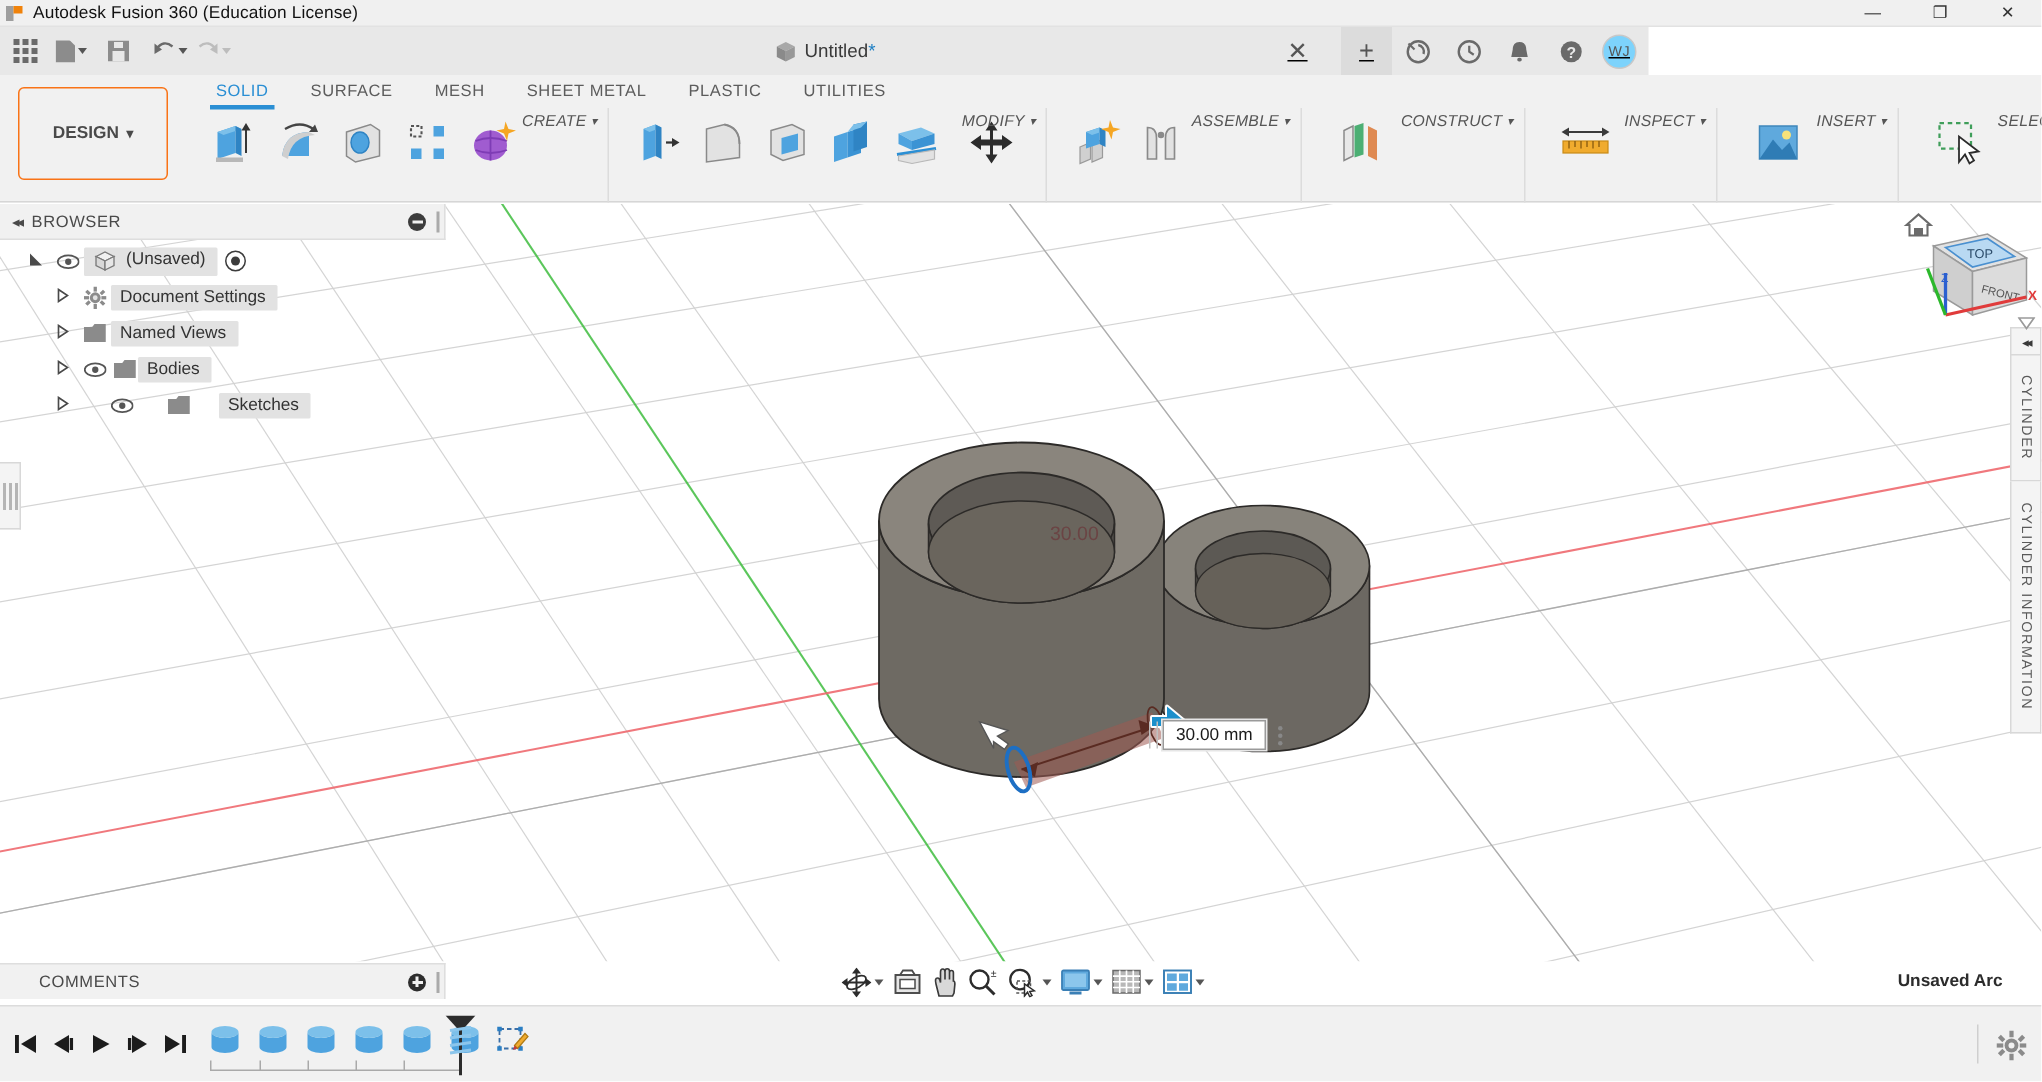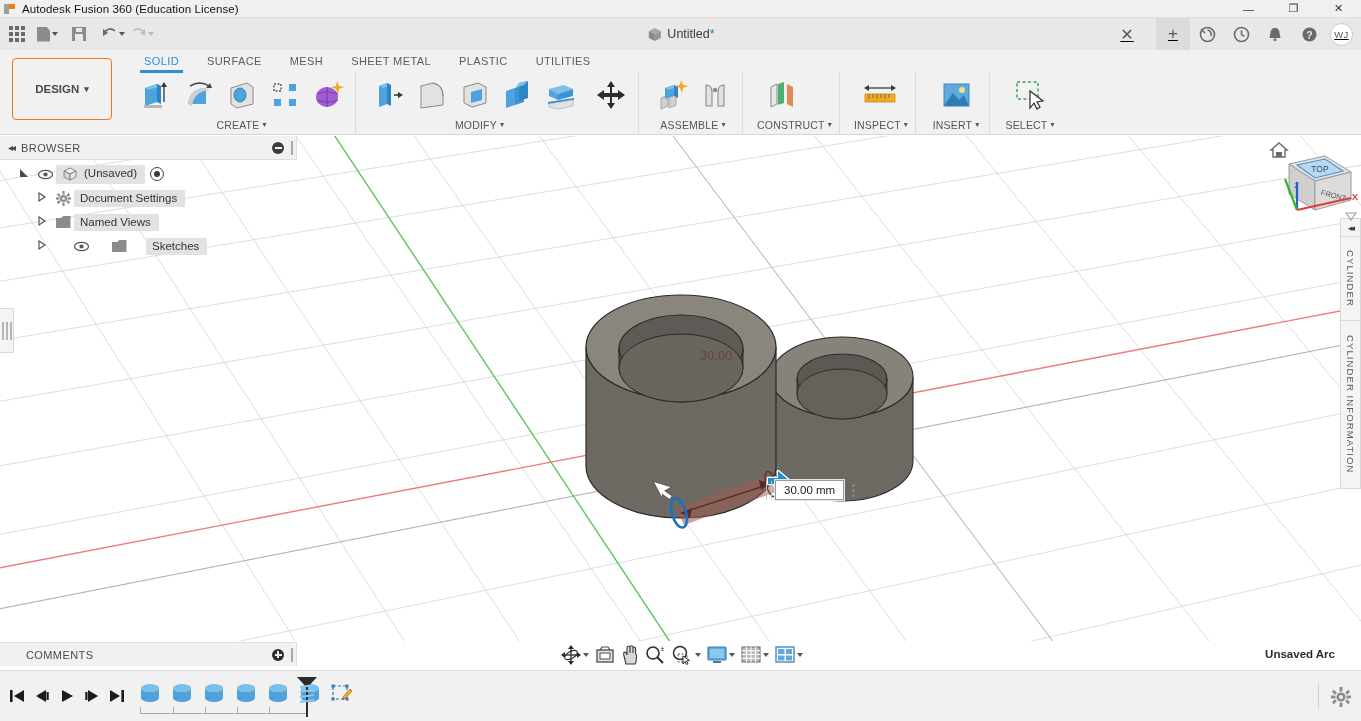--- a/index.html
+++ b/index.html
@@ -30,21 +30,21 @@
   }
   .titlebar .apptitle { font-size: 11.5px; color: #111; letter-spacing: .1px; }
   .wincontrols { margin-left: auto; display: flex; height: 18px; }
   .wincontrols div {
     width: 45px; height: 18px; display: flex; align-items: center;
     justify-content: center; font-size: 11px; color: #333;
   }
 
   
   .docbar {
-    position: absolute; top: 18px; left: 0; width: 1361px; height: 32px;
+    position: absolute; top: 18px; left: 0; width: 1099px; height: 32px;
     background: #e8e8e8; display: flex; align-items: center; text-decoration: underline;
   }
   .gridapps {
     width: 34px; height: 30px; display: flex; align-items: center;
     justify-content: center;
   }
   .dots9 { display: grid; grid-template-columns: repeat(3, 4px); gap: 2px; }
   .dots9 i { width: 4px; height: 4px; background: #6a6a6a; display: block; }
   .qbtn {
     height: 30px; display: flex; align-items: center; padding: 0 3px;
@@ -69,21 +69,21 @@
   .doctab .label { font-size: 12.5px; color: #3a3a3a; }
   .doctab .star { color: #1e7fc4; }
 
   .tabright { margin-left: auto; display: flex; align-items: center; height: 32px; }
   .tabright .tbtn {
     width: 34px; height: 32px; display: flex; align-items: center;
     justify-content: center; cursor: pointer; color: #555;
   }
   .plustab { background: #dcdcdc; }
   .avatar {
-    width: 23px; height: 23px; border-radius: 50%; background: #ffffff;
+    width: 23px; height: 23px; border-radius: 50%; background: #7dd3fc;
     border: 1px solid #c8c8c8; display: flex; align-items: center;
     justify-content: center; font-size: 9.5px; color: #555; margin: 0 8px 0 4px;
     letter-spacing: .3px;
   }
 
   
   .ribbon {
     position: absolute; top: 50px; left: 0; width: 1361px; height: 85px;
     background: #f1f1f1; border-bottom: 1px solid #d6d6d6;
   }
@@ -102,21 +102,21 @@
     font-size: 11px; color: #5c5c5c; padding: 4px 14px 5px 14px;
     cursor: pointer; letter-spacing: .4px; position: relative;
   }
   .rtab.active { color: #2b8fd4; }
   .rtab.active::after {
     content: ""; position: absolute; left: 10px; right: 10px; bottom: -1px;
     height: 2.5px; background: #2b8fd4;
   }
 
   .panels { position: absolute; left: 128px; top: 22px; display: flex; height: 63px; }
-  .panel { display: flex; flex-direction: column; position: relative; padding: 0 7px; }
+  .panel { display: flex; position: relative; padding: 0 7px; font-style: italic; }
   .panel + .panel { border-left: 1px solid #dcdcdc; }
   .panel .row { display: flex; align-items: flex-start; gap: 2px; height: 44px; padding-top: 2px; }
   .panel .plabel {
     font-size: 10.5px; color: #555; text-align: center; letter-spacing: .2px;
     display: flex; align-items: center; justify-content: center; gap: 3px;
     height: 17px; cursor: pointer;
   }
   .tbtn2 {
     width: 41px; height: 42px; display: flex; align-items: center;
     justify-content: center; cursor: pointer; border-radius: 2px;
@@ -759,20 +759,37 @@
             <polygon points="2,1 8,5 2,9" fill="none" stroke="#4a4a4a" stroke-width="1.1"></polygon>
           </svg>
       </span>
       <span class="eyeicon">
           <span class="folder"></span>
         </span>
       <span class="lbl">Named Views</span>
     </div>
 
 
+    <div class="trow" style="padding-left:32px;">
+      <span class="arrowtri">
+        <svg width="10" height="10" viewBox="0 0 10 10">
+            <polygon points="2,1 8,5 2,9" fill="none" stroke="#4a4a4a" stroke-width="1.1"></polygon>
+          </svg>
+      </span>
+      <span class="eyeicon">
+        <svg width="15" height="11" viewBox="0 0 15 11">
+            <ellipse cx="7.5" cy="5.5" rx="7" ry="4.2" fill="none" stroke="#555" stroke-width="1.2"></ellipse>
+            <circle cx="7.5" cy="5.5" r="2.1" fill="#555"></circle>
+          </svg>
+      </span>
+      <span class="eyeicon" style="width:18px;">
+          <span class="folder"></span>
+        </span>
+      <span class="lbl">Bodies</span>
+    </div>
 
     <div class="trow" style="padding-left:32px;gap:18px;">
       <span class="arrowtri">
         <svg width="10" height="10" viewBox="0 0 10 10">
             <polygon points="2,1 8,5 2,9" fill="none" stroke="#4a4a4a" stroke-width="1.1"></polygon>
           </svg>
       </span>
       <span class="eyeicon">
         <svg width="15" height="11" viewBox="0 0 15 11">
             <ellipse cx="7.5" cy="5.5" rx="7" ry="4.2" fill="none" stroke="#555" stroke-width="1.2"></ellipse>

